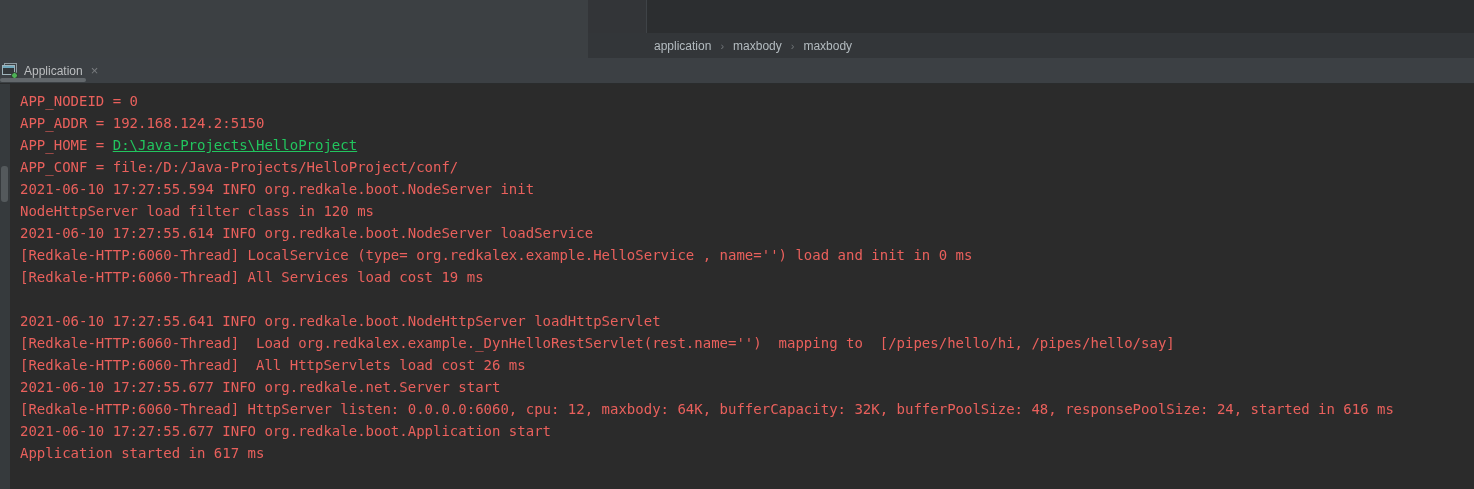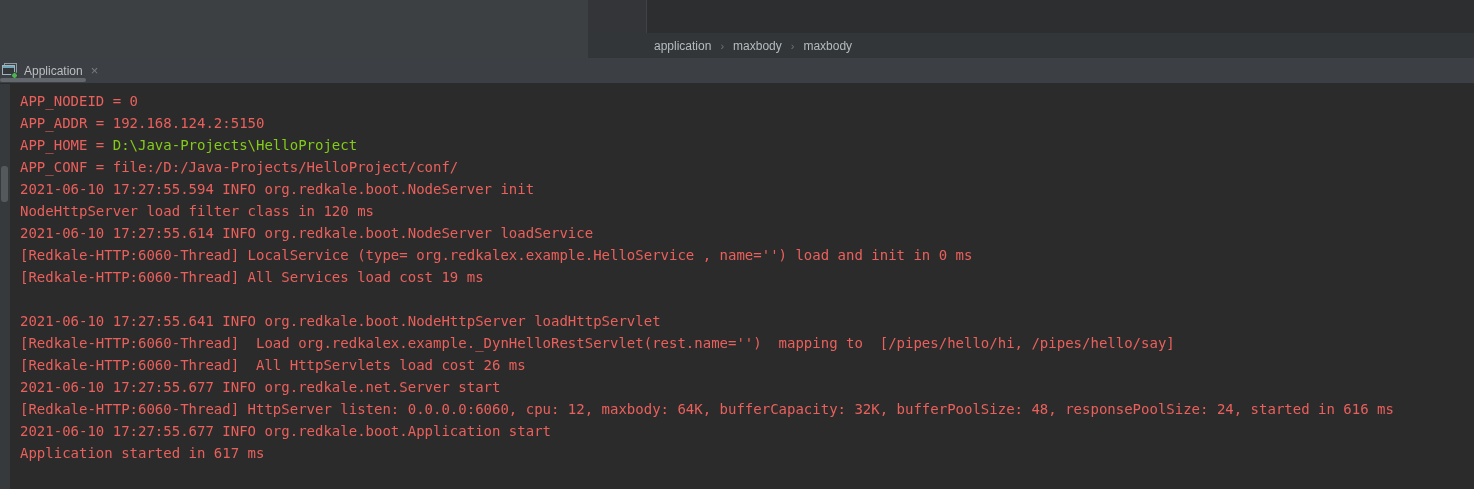--- a/index.html
+++ b/index.html
@@ -44,21 +44,21 @@
   
   .console { position: relative; width: 1170px; height: 405px; background: #2b2b2b;
     padding: 6px 0 4px 20px; }
   .console-gutter { position: absolute; left: 0; top: 0; width: 10px; height: 405px;
     background: #363a3d; }
   .gutter-thumb { position: absolute; left: 1px; top: 82px; width: 7px; height: 36px;
     background: #54595c; border-radius: 3px; }
   .console-output { font-family: "DejaVu Sans Mono", monospace; font-size: 14px;
     line-height: 22px; color: #e9605c; white-space: pre; }
   .console-line { min-height: 22px; }
-  .console-link { color: #84cc16; cursor: pointer; }
+  .console-link { color: #22c55e; text-decoration: underline; cursor: pointer; }
 </style>
 </head>
 <body>
 
 <div class="top-row">
   <div class="editor-left-panel"></div>
   <div class="top-right">
     <div class="editor-strip">
       <div class="editor-strip-seg"></div>
       <div class="editor-strip-divider"></div>

